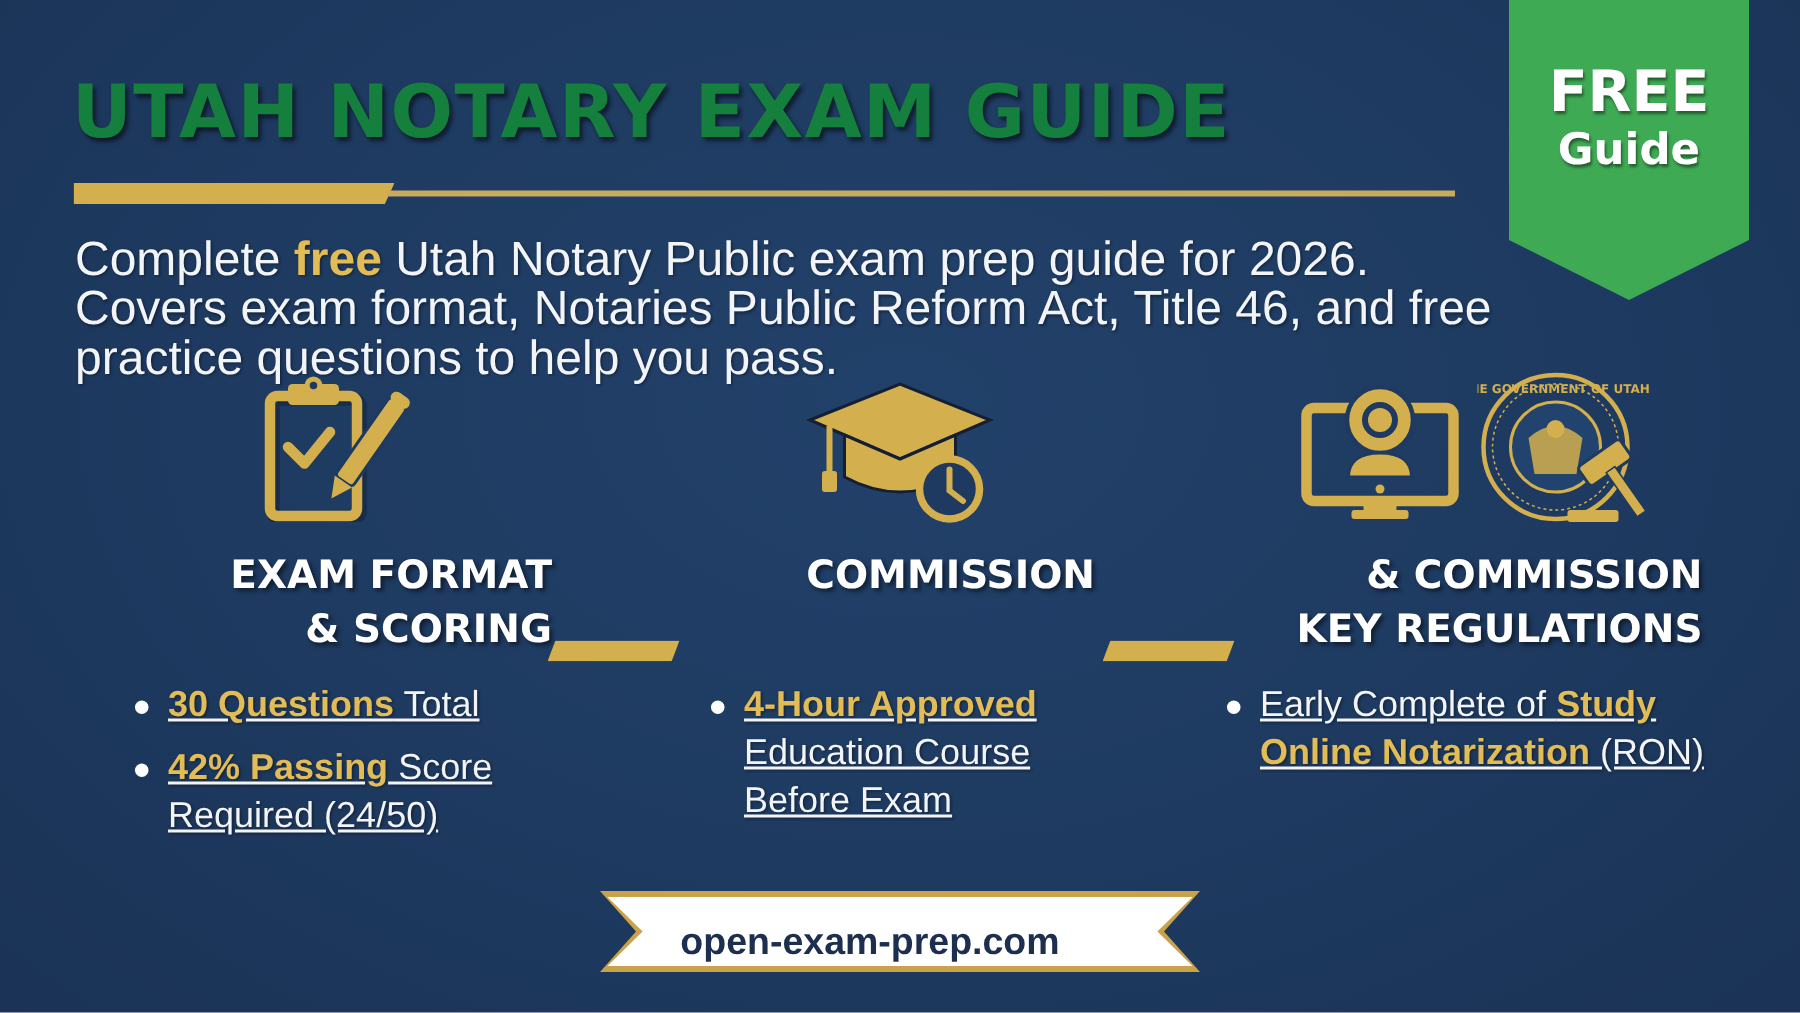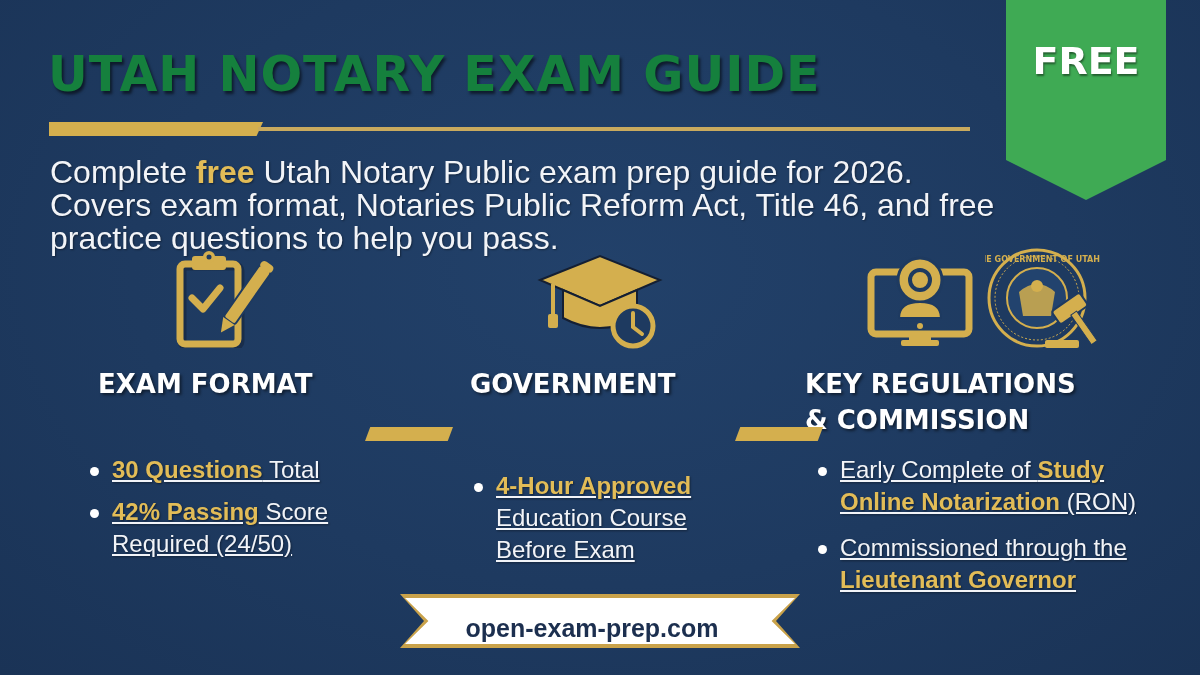--- a/index.html
+++ b/index.html
@@ -39,21 +39,21 @@
     .banner .b1 { font-size: 38px; margin-top: 40px; line-height: 42px; }
     .banner .b2 { font-size: 29px; line-height: 35px; }
     .intro {
       position: absolute; left: 50px; top: 156px; width: 960px;
       font-size: 32px; line-height: 33px; color: #f2f4f8;
       text-shadow: 1px 1px 2px rgba(0,0,0,0.4);
     }
     .gold { color: #e2bc57; font-weight: bold; }
     .icon { position: absolute; }
     .col-title {
-      position: absolute; text-align: left;
+      position: absolute; text-align: right;
       font-family: "DejaVu Sans", sans-serif; font-weight: bold;
       font-size: 26px; line-height: 36px; color: #ffffff;
       text-shadow: 2px 2px 3px rgba(0,0,0,0.5);
       white-space: nowrap;
     }
     .bullets {
       position: absolute; list-style: none;
       font-size: 24px; line-height: 32px; color: #f2f4f8;
       text-shadow: 1px 1px 2px rgba(0,0,0,0.4);
     }
@@ -71,34 +71,35 @@
       position: absolute; left: 400px; top: 594px; width: 400px; height: 54px;
       background: #c9a24a;
       clip-path: polygon(0 0, 100% 0, 94% 50%, 100% 100%, 0 100%, 6% 50%);
     }
     .ribbon-inner {
       position: absolute; left: 405px; top: 598px; width: 390px; height: 46px;
       background: #ffffff;
       clip-path: polygon(0 0, 100% 0, 94% 50%, 100% 100%, 0 100%, 6% 50%);
     }
     .ribbon-text {
-      position: absolute; left: 392px; top: 594px; width: 400px; height: 68px;
+      position: absolute; left: 380px; top: 594px; width: 400px; height: 68px;
       display: flex; align-items: center; justify-content: center;
       font-weight: bold; font-size: 25px; color: #1c2f4f;
     }
   </style>
 </head>
 <body>
 
 <h1 class="title">UTAH NOTARY EXAM GUIDE</h1>
 <div class="rule-thick"></div>
 <div class="rule-thin"></div>
 
 <div class="banner">
   <div class="b1">FREE</div>
+  <div class="b2">Guide</div>
 </div>
 
 <p class="intro"><span>Complete </span><span class="gold">free</span><span> Utah Notary Public exam prep guide for 2026. Covers exam format, Notaries Public Reform Act, Title 46, and free practice questions to help you pass.</span></p>
 
 <svg class="icon" style="left:170px;top:248px" width="105" height="100" viewBox="0 0 105 100">
   <g fill="none" stroke="#141f33" stroke-width="9" opacity="0.5" transform="translate(2,2)">
     <rect x="10" y="16" width="58" height="80" rx="5"></rect>
   </g>
   <rect x="10" y="16" width="58" height="80" rx="5" fill="none" stroke="#d4af4e" stroke-width="7"></rect>
   <rect x="22" y="8" width="34" height="14" rx="3" fill="#d4af4e"></rect>
@@ -140,41 +141,41 @@
   <text x="52" y="16" font-size="8" fill="#d4af4e" text-anchor="middle" font-family="DejaVu Sans, sans-serif" font-weight="bold">THE GOVERNMENT OF UTAH</text>
   <g transform="rotate(-35 95 70)">
     <rect x="74" y="50" width="34" height="16" rx="3" fill="#d4af4e" stroke="#1e3a60" stroke-width="2"></rect>
     <rect x="88" y="64" width="7" height="36" fill="#d4af4e" stroke="#1e3a60" stroke-width="1"></rect>
   </g>
   <rect x="60" y="94" width="34" height="8" rx="2" fill="#d4af4e"></rect>
 </svg>
 
 <div class="col-title" style="left:98px;top:366px;width:270px">
   <div>EXAM FORMAT</div>
+  <div>&amp; SCORING</div>
 </div>
 <div class="col-title" style="left:470px;top:366px;width:260px">
-  <div>GOVERNMENT</div>
+  <div>COMMISSION</div>
 </div>
 <div class="col-title" style="left:805px;top:366px;width:330px">
+  <div>&amp; COMMISSION</div>
   <div>KEY REGULATIONS</div>
-  <div>&amp; COMMISSION</div>
 </div>
 
 <div class="dash" style="left:365px;top:427px"></div>
 <div class="dash" style="left:735px;top:427px"></div>
 
 <ul class="bullets" style="left:86px;top:454px;width:290px">
   <li><span class="gold">30 Questions</span><span> Total</span></li>
   <li style="margin-top:-4px"><span class="gold">42% Passing</span><span> Score Required (24/50)</span></li>
 </ul>
 
-<ul class="bullets" style="left:470px;top:470px;width:270px">
+<ul class="bullets" style="left:470px;top:454px;width:270px">
   <li><span class="gold">4-Hour Approved</span><span> Education Course Before Exam</span></li>
 </ul>
 
 <ul class="bullets" style="left:814px;top:454px;width:360px">
   <li><span>Early Complete of </span><span class="gold">Study Online Notarization</span><span> (RON)</span></li>
-  <li><span>Commissioned through the </span><span class="gold">Lieutenant Governor</span><span></span></li>
 </ul>
 
 <div class="ribbon"></div>
 <div class="ribbon-inner"></div>
 <a class="ribbon-text">open-exam-prep.com</a>
 
 </body></html>

